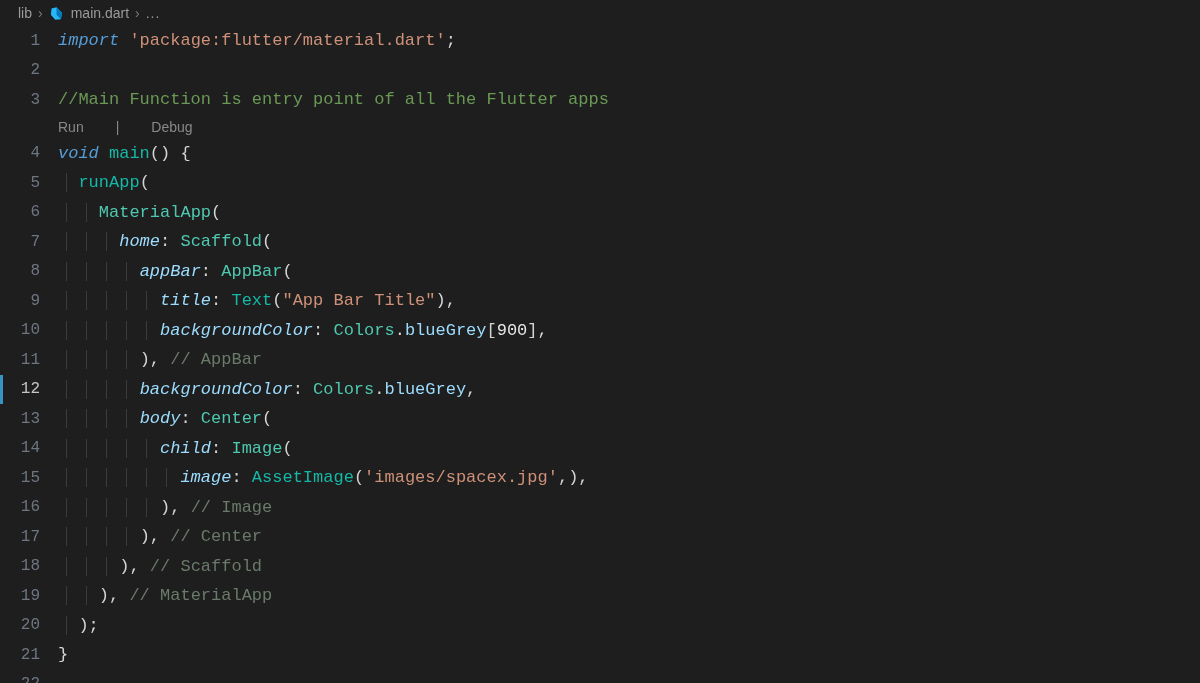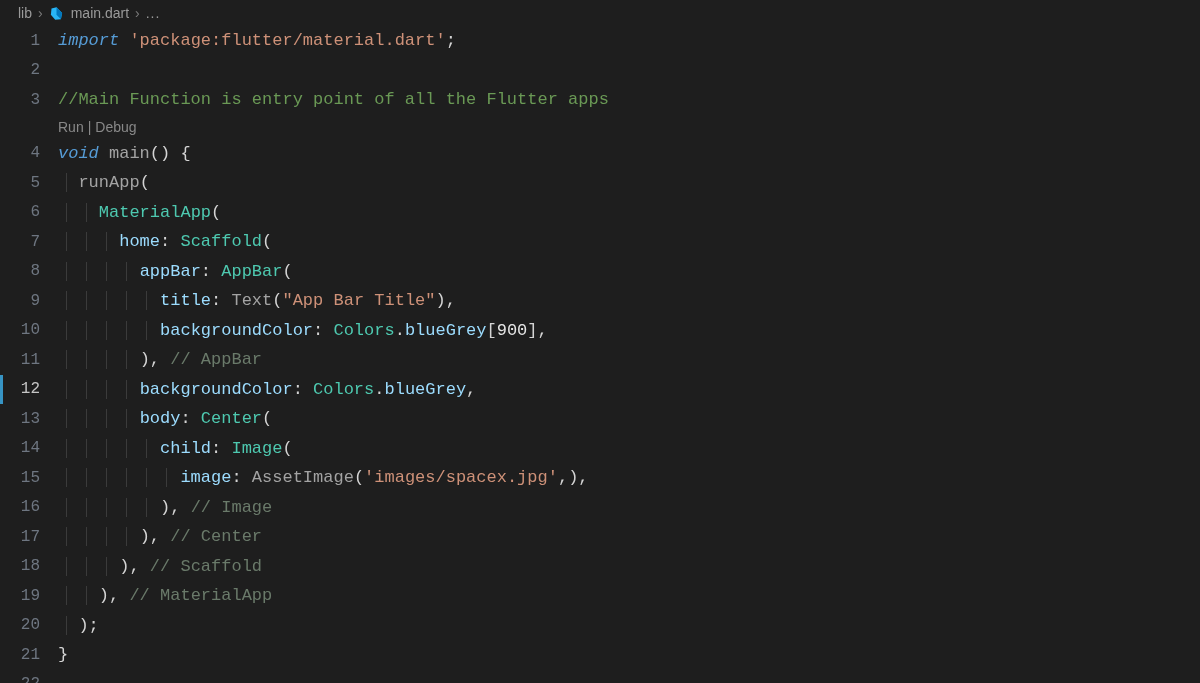--- a/index.html
+++ b/index.html
@@ -51,20 +51,21 @@
   .code { flex: 1; position: relative; }
 
   .codelens {
     color: #888;
     font-family: -apple-system, BlinkMacSystemFont, "Segoe UI", sans-serif;
     font-size: 14px;
     padding-left: 58px;
     height: 24px;
     display: flex;
     align-items: center;
+    gap: 28px;
   }
   .codelens .link { cursor: pointer; }
   .codelens .pipe { margin: 0 4px; }
 
   
   .guides {
     position: absolute;
     left: 0; top: 0; bottom: 0;
     pointer-events: none;
   }
@@ -73,23 +74,23 @@
     top: 0; bottom: 0;
     width: 1px;
     background: #3b3b3b;
   }
 
   
   .kw     { color: #569cd6; font-style: italic; }   
   .str    { color: #ce9178; }   
   .cmt    { color: #6a9955; }   
   .cmt-dim{ color: #6a7a6a; }   
-  .fn     { color: #a3a3a3; }   
+  .fn     { color: #14b8a6; }   
   .cls    { color: #4ec9b0; }   
-  .prop   { color: #9cdcfe; }   
+  .prop   { color: #9cdcfe; font-style: italic; }   
   .pln    { color: #d4d4d4; }
   .punc   { color: #d4d4d4; }
   .num    { color: #e5e5e5; }
   .member { color: #9cdcfe; }   
 
   .change-bar {
     position: absolute;
     left: 0;
     width: 3px;
     background: #3794c4;

